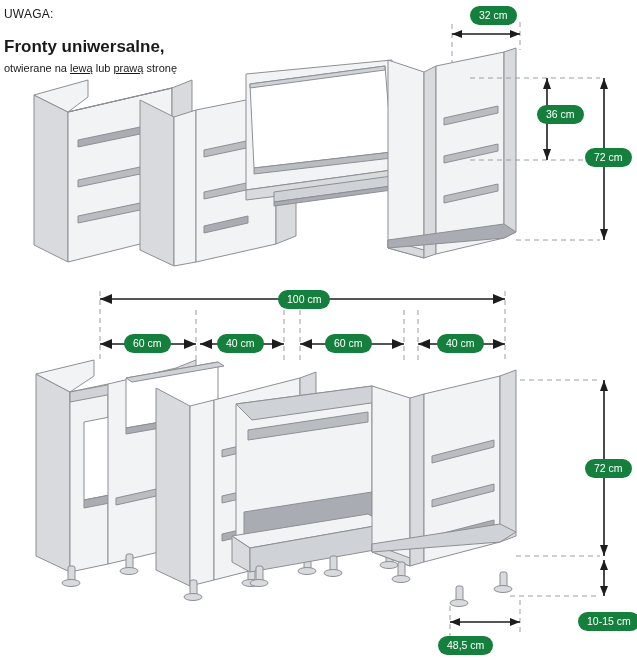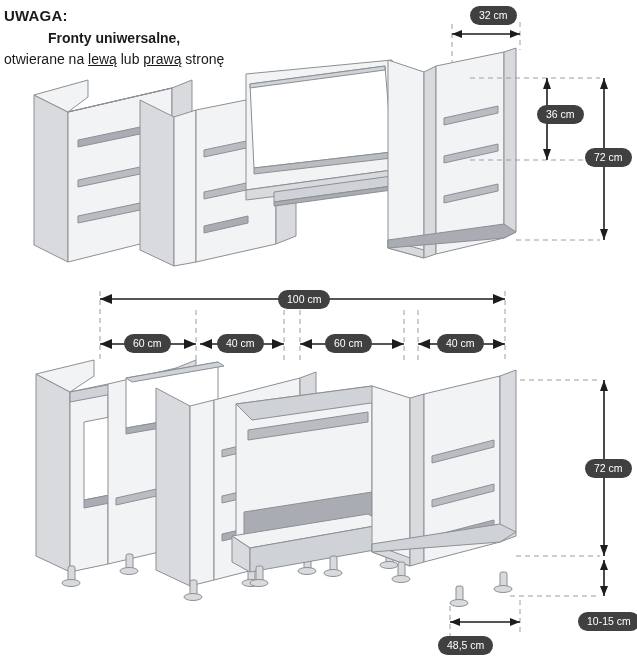--- a/index.html
+++ b/index.html
@@ -6,27 +6,27 @@
   body{
     width:637px;height:660px;
     background:#ffffff;
     font-family:"Liberation Sans", sans-serif;
     position:relative;
     overflow:hidden;
     color:#1a1a1a;
   }
   .stage{position:absolute;left:0;top:0;width:637px;height:660px;}
   .note{position:absolute;left:4px;top:6px;line-height:1.35;}
-  .note .t1{font-size:15px;font-weight:bold;letter-spacing:.2px;}
-  .note .t2{font-size:14px;font-weight:bold;margin-top:3px;text-align:center;}
-  .note .t3{font-size:14px;margin-top:2px;}
+  .note .t1{font-size:12px;font-weight:normal;letter-spacing:.2px;}
+  .note .t2{font-size:17px;font-weight:bold;margin-top:14px;}
+  .note .t3{font-size:11px;margin-top:2px;}
   .note .t3 u{text-decoration:underline;}
   .badge{
     position:absolute;
-    background:#404040;color:#ffffff;
+    background:#15803d;color:#ffffff;
     border-radius:11px;
     font-size:10.5px;
     height:19px;line-height:19px;
     padding:0 9px;
     white-space:nowrap;
     text-align:center;
     font-family:"Liberation Sans", sans-serif;
   }
   svg{position:absolute;left:0;top:0;}
   .cab{stroke:#8c8f94;stroke-width:1;stroke-linejoin:round;}

